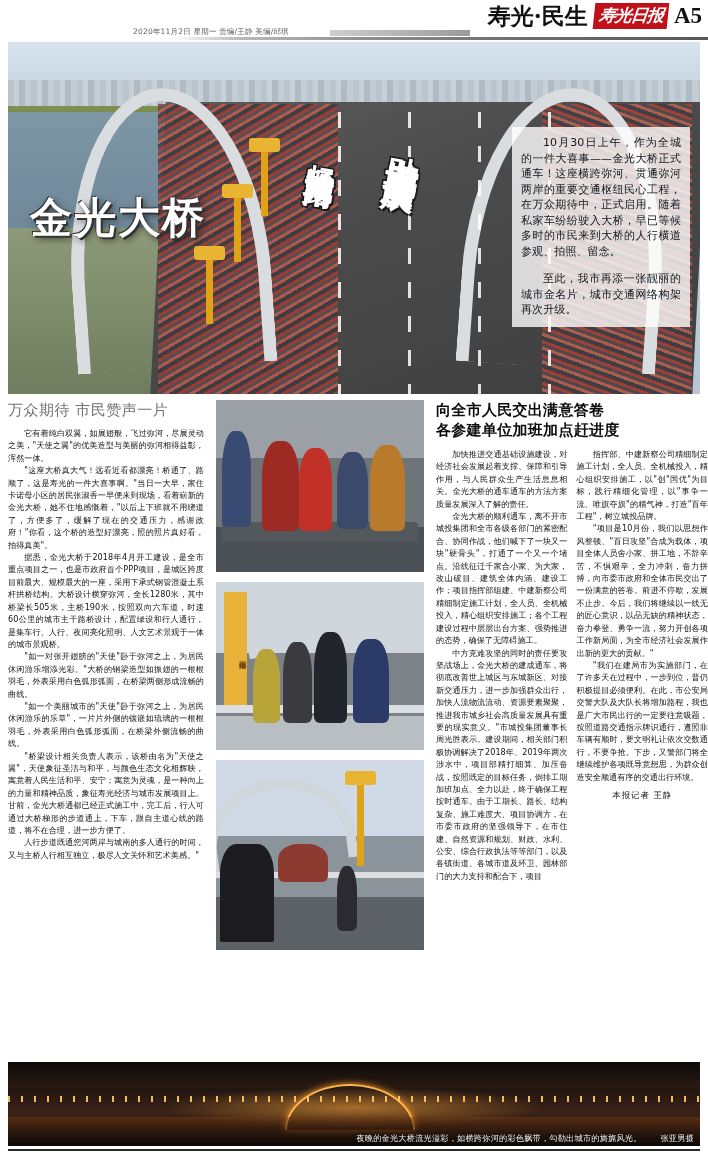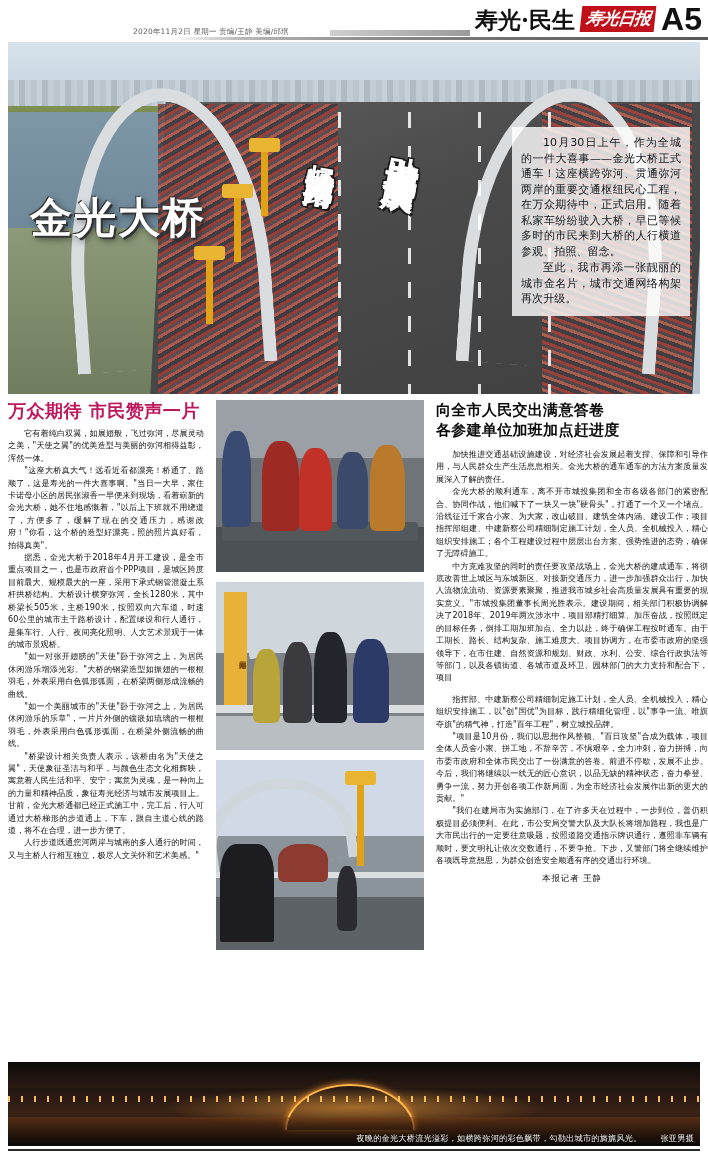--- a/index.html
+++ b/index.html
@@ -27,22 +27,22 @@
   .mh-logo {
     background: #c0111b; color: #fff;
     padding: 3px 5px 4px 5px;
     font-family: "DejaVu Serif", serif;
     font-size: 17px; font-weight: bold; font-style: italic;
     letter-spacing: -1px;
     line-height: 1.1;
     transform: skewX(-6deg);
   }
   .mh-page {
-    font-family: Liberation Sans, sans-serif;
-    font-weight: bold; font-size: 32px; color: #111; line-height:1;
+    font-family: Liberation Serif, serif;
+    font-weight: bold; font-size: 23px; color: #111; line-height:1;
   }
   .mh-dateline {
     position: absolute; left: 133px; top: 27px;
     font-size: 7.5px; color: #5c5c5c; letter-spacing: .2px; white-space: nowrap;
   }
   .mh-rule {
     position: absolute; left: 0; top: 37px; width: 708px; height: 3px;
     background: linear-gradient(to right,#ffffff 0%, #ffffff 24%, #b9b9b9 34%, #8e8e8e 52%, #6f6f6f 72%, #585858 100%);
   }
   .mh-gradbar {
@@ -144,46 +144,46 @@
 
   
   .lead-box {
     position:absolute; right: 10px; top: 85px; width: 178px;
     background: rgba(255,255,255,.80);
     padding: 8px 9px 9px 9px;
     font-size: 11px; line-height: 15.5px; color: #10161c;
     letter-spacing: .1px; text-align: justify;
   }
   .lead-box p { text-indent: 2em; }
-  .lead-box p + p { margin-top: 1px; }
+  .lead-box p + p { margin-top: 12px; }
 
   
   .cols { position:absolute; left:8px; top: 400px; width: 692px; height: 660px; }
 
   .col-left  { position:absolute; left:0px;   top:0; width: 196px; }
   .col-mid   { position:absolute; left:208px; top:0; width: 208px; }
   .col-right { position:absolute; left:428px; top:0; width: 272px; }
 
   .hl1 {
     font-family:"DejaVu Sans", sans-serif;
-    font-weight:bold; font-size:18px; color:#be185d; letter-spacing:.5px;
+    font-weight:normal; font-size:15px; color:#737373; letter-spacing:.5px;
     line-height: 21px;
   }
   .hl2 {
     font-family:"DejaVu Sans", sans-serif;
     font-weight:bold; font-size:15px; color:#0c0c0c; letter-spacing:.3px;
     line-height: 20px;
   }
   .bodytext {
     font-size: 8.1px; line-height: 12.4px; color:#131313;
     text-align: justify; letter-spacing:.05px;
   }
   .bodytext p { text-indent: 2em; }
 
-  .two-sub { display:flex; gap: 9px; margin-top: 8px; flex-direction: column; }
+  .two-sub { display:flex; gap: 9px; margin-top: 8px; }
   .two-sub > div { flex: 1; }
 
   .byline {
     text-align:center; font-size:8.4px; color:#111; margin-top:6px; letter-spacing:1px;
   }
 
   
   .photo { width:100%; background:#c8c8c8; position:relative; overflow:hidden; }
   .ph1 { height: 172px; background: linear-gradient(#9aa0a5 0 34%, #6f7479 34% 74%, #4c5156 74% 100%); }
   .ph2 { height: 168px; margin-top:10px; background: linear-gradient(#cfd6dc 0 42%, #7c8287 42% 80%, #b9bec3 80% 100%); }

